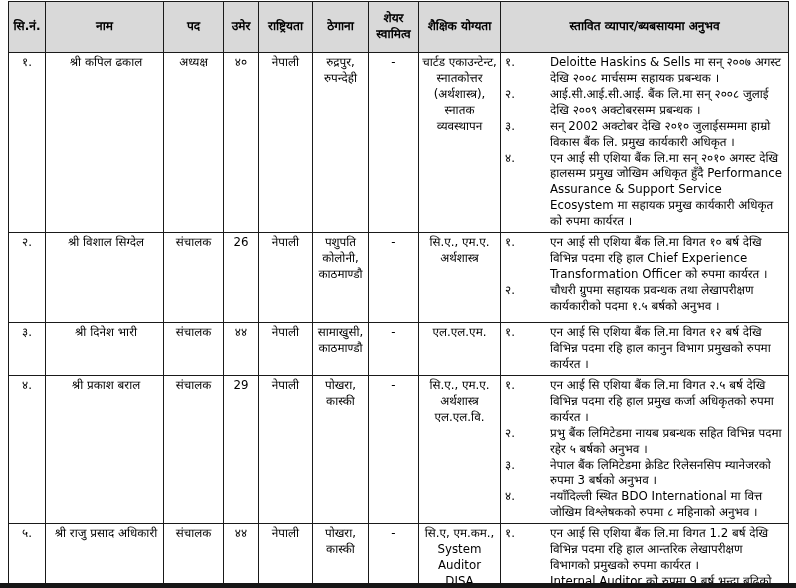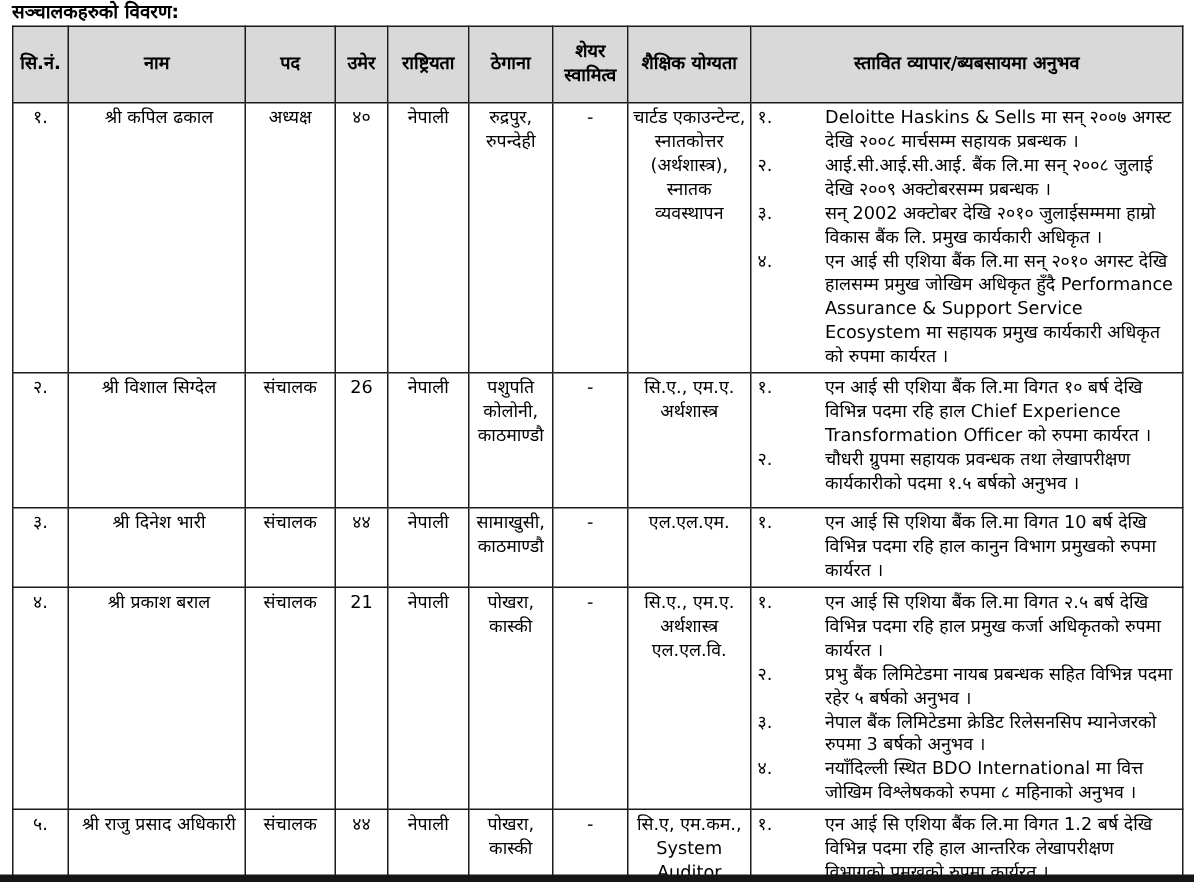--- a/index.html
+++ b/index.html
@@ -40,21 +40,20 @@
   .exp-t{flex:1;margin-left:29px;}
   .bottom-edge{
     position:absolute;left:0;bottom:0;
     width:796px;height:5px;background:#161616;
   }
 </style>
 </head>
 <body>
 
 <div class="page">
-  <div class="title">सञ्चालकहरुको विवरण:</div>
 
   <table>
     <colgroup>
       <col style="width:37px">
         <col style="width:118px">
         <col style="width:60px">
       <col style="width:35px">
         <col style="width:54px">
         <col style="width:56px">
       <col style="width:50px">
@@ -128,29 +127,29 @@
           <td class="c-name">श्री दिनेश भारी</td>
           <td class="c-position">संचालक</td>
           <td class="c-age">४४</td>
           <td class="c-nationality">नेपाली</td>
           <td class="c-address">सामाखुसी, काठमाण्डौ</td>
           <td class="c-share">-</td>
           <td class="c-qualification">एल.एल.एम.</td>
           <td class="c-experience">
             <div class="exp-item">
               <span class="exp-m">१.</span>
-              <span class="exp-t">एन आई सि एशिया बैंक लि.मा विगत 10 बर्ष देखि विभिन्न पदमा रहि हाल कानुन विभाग प्रमुखको रुपमा कार्यरत ।</span>
+              <span class="exp-t">एन आई सि एशिया बैंक लि.मा विगत १२ बर्ष देखि विभिन्न पदमा रहि हाल कानुन विभाग प्रमुखको रुपमा कार्यरत ।</span>
             </div>
           </td>
         </tr>
         <tr style="height: 122px;">
           <td class="c-sn">४.</td>
           <td class="c-name">श्री प्रकाश बराल</td>
           <td class="c-position">संचालक</td>
-          <td class="c-age">21</td>
+          <td class="c-age">29</td>
           <td class="c-nationality">नेपाली</td>
           <td class="c-address">पोखरा, कास्की</td>
           <td class="c-share">-</td>
           <td class="c-qualification">सि.ए., एम.ए. अर्थशास्त्र एल.एल.वि.</td>
           <td class="c-experience">
             <div class="exp-item">
               <span class="exp-m">१.</span>
               <span class="exp-t">एन आई सि एशिया बैंक लि.मा विगत २.५ बर्ष देखि विभिन्न पदमा रहि हाल प्रमुख कर्जा अधिकृतको रुपमा कार्यरत ।</span>
             </div>
             <div class="exp-item">

